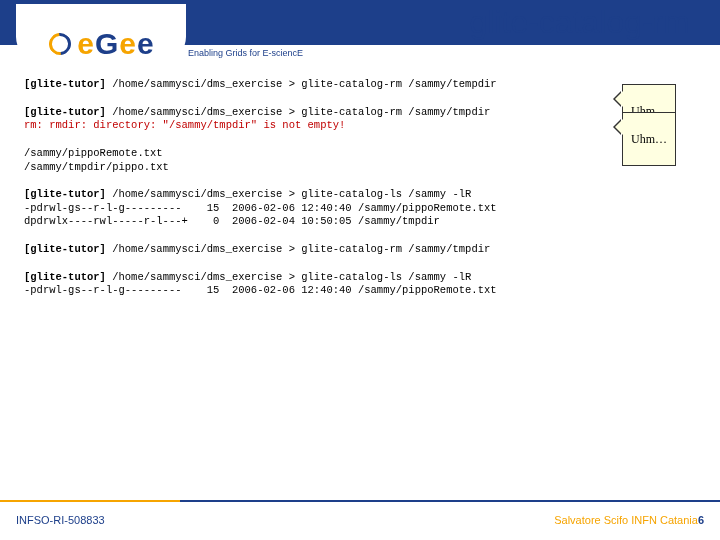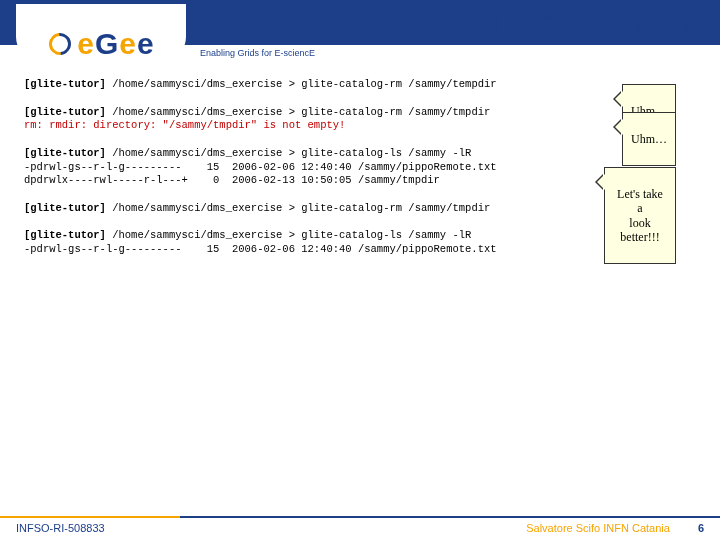--- a/index.html
+++ b/index.html
@@ -28,21 +28,21 @@
   .logo-swirl {
     width: 22px; height: 22px; border: 3px solid #1d3f8a; border-radius: 50%;
     border-left-color: #f6a400; border-bottom-color: #f6a400;
     transform: rotate(40deg); margin-right: 4px;
   }
   .title {
     position: absolute; right: 30px; top: 4px;
     font-size: 32px; color: #1d3f8a; font-weight: normal;
   }
   .tagline {
-    position: absolute; left: 200px; top: 48px;
+    position: absolute; left: 188px; top: 48px;
     font-size: 9px; color: #1d3f8a;
   }
 
   
   .body {
     padding: 6px 24px 0 24px;
     font-family: "Courier New", monospace;
     font-size: 10.5px;
     line-height: 1.3;
     color: #000;
@@ -74,27 +74,27 @@
     left: -16px; top: 6px;
     border: 8px solid transparent;
     border-right-color: #ffffe1;
   }
   .c1 { right: 20px; top: 6px; }
   .c2 { right: 20px; top: 6px; }
   .c3 { right: 20px; top: 20px; width: 72px; }
 
   
   .footer {
-    position: absolute; bottom: 0; left: 0; right: 0; height: 24px;
+    position: absolute; bottom: 0; left: 0; right: 0; height: 40px;
     display: flex; align-items: center; justify-content: space-between;
     padding: 0 16px;
     font-size: 11px;
   }
   .footer-left { color: #1d3f8a; }
-  .footer-right { color: #f6a400; display: flex; align-items: flex-start; gap: 28px; }
+  .footer-right { color: #f6a400; display: flex; align-items: flex-start; }
   .pagenum { color: #1d3f8a; font-weight: bold; }
   .footer-line {
     position: absolute; left: 0; right: 0; top: 0; height: 2px;
     background: linear-gradient(to right, #f6a400 0%, #f6a400 25%, #1d3f8a 25%, #1d3f8a 100%);
   }
 </style>
 </head>
 <body>
 
 <div class="slide">
@@ -108,23 +108,22 @@
         <span class="e3">e</span>
       </div>
     </div>
     <div class="title">glite-catalog-rm</div>
     <div class="tagline">Enabling Grids for E-sciencE</div>
   </div>
 
   <div class="body" id="body">
       <div class="block"><div><b>[glite-tutor] </b>/home/sammysci/dms_exercise &gt; glite-catalog-rm /sammy/tempdir</div><div class="callout c1" style="white-space: pre-line;">Uhm…</div></div>
       <div class="block"><div><b>[glite-tutor] </b>/home/sammysci/dms_exercise &gt; glite-catalog-rm /sammy/tmpdir</div><div><span class="red">rm: rmdir: directory: "/sammy/tmpdir" is not empty!</span></div><div class="callout c2" style="white-space: pre-line;">Uhm…</div></div>
-      <div class="block"><div class="callout c3" style="white-space: pre-line;">Let's take a
-look better!!!</div></div>
-      <div class="block"><div><b>[glite-tutor] </b>/home/sammysci/dms_exercise &gt; glite-catalog-ls /sammy -lR</div><div>-pdrwl-gs--r-l-g---------    15  2006-02-06 12:40:40 /sammy/pippoRemote.txt</div><div>dpdrwlx----rwl-----r-l---+    0  2006-02-13 10:50:05 /sammy/tmpdir</div></div>
+      <div class="block"><div>/sammy/pippoRemote.txt</div><div>/sammy/tmpdir/pippo.txt</div></div>
+      <div class="block"><div><b>[glite-tutor] </b>/home/sammysci/dms_exercise &gt; glite-catalog-ls /sammy -lR</div><div>-pdrwl-gs--r-l-g---------    15  2006-02-06 12:40:40 /sammy/pippoRemote.txt</div><div>dpdrwlx----rwl-----r-l---+    0  2006-02-04 10:50:05 /sammy/tmpdir</div></div>
       <div class="block"><div><b>[glite-tutor] </b>/home/sammysci/dms_exercise &gt; glite-catalog-rm /sammy/tmpdir</div></div>
       <div class="block"><div><b>[glite-tutor] </b>/home/sammysci/dms_exercise &gt; glite-catalog-ls /sammy -lR</div><div>-pdrwl-gs--r-l-g---------    15  2006-02-06 12:40:40 /sammy/pippoRemote.txt</div></div>
     </div>
 
   <div class="footer">
     <div class="footer-line"></div>
     <div class="footer-left">INFSO-RI-508833</div>
     <div class="footer-right">
       <span>Salvatore Scifo INFN Catania</span>
       <span class="pagenum">6</span>

